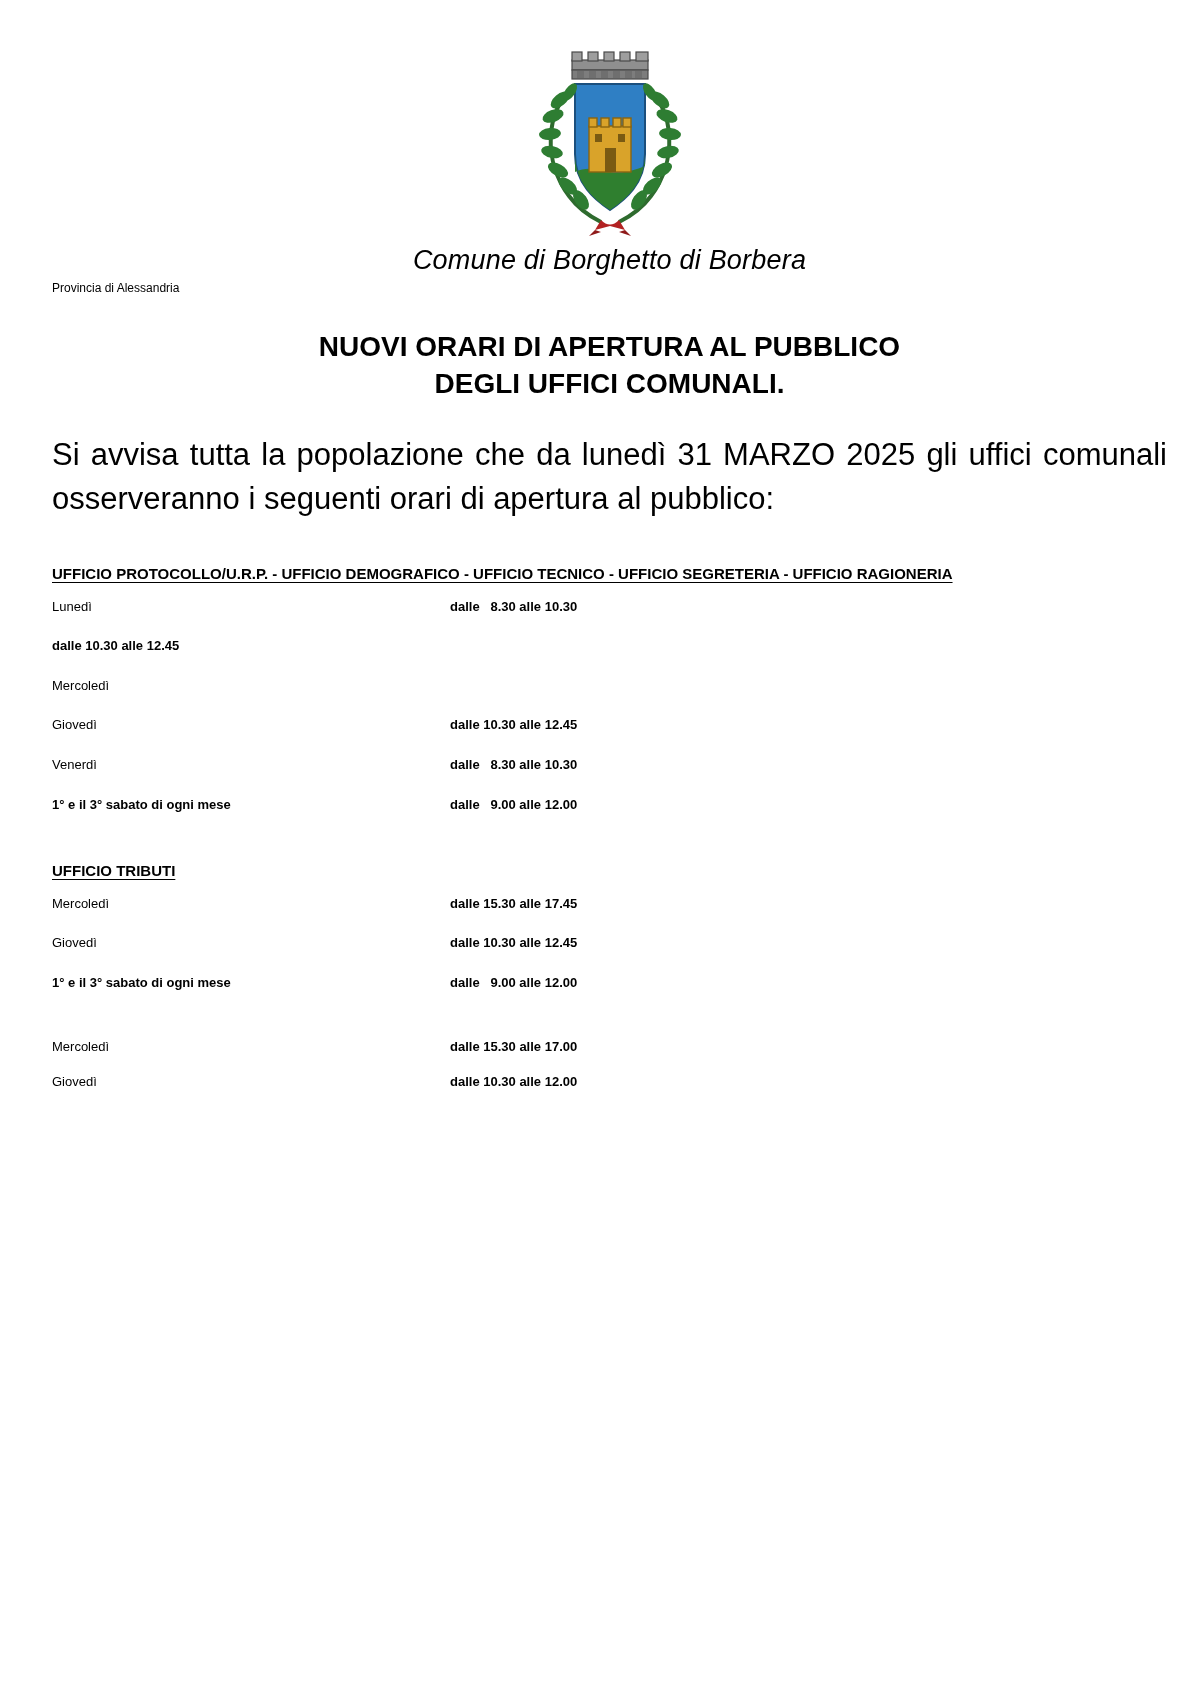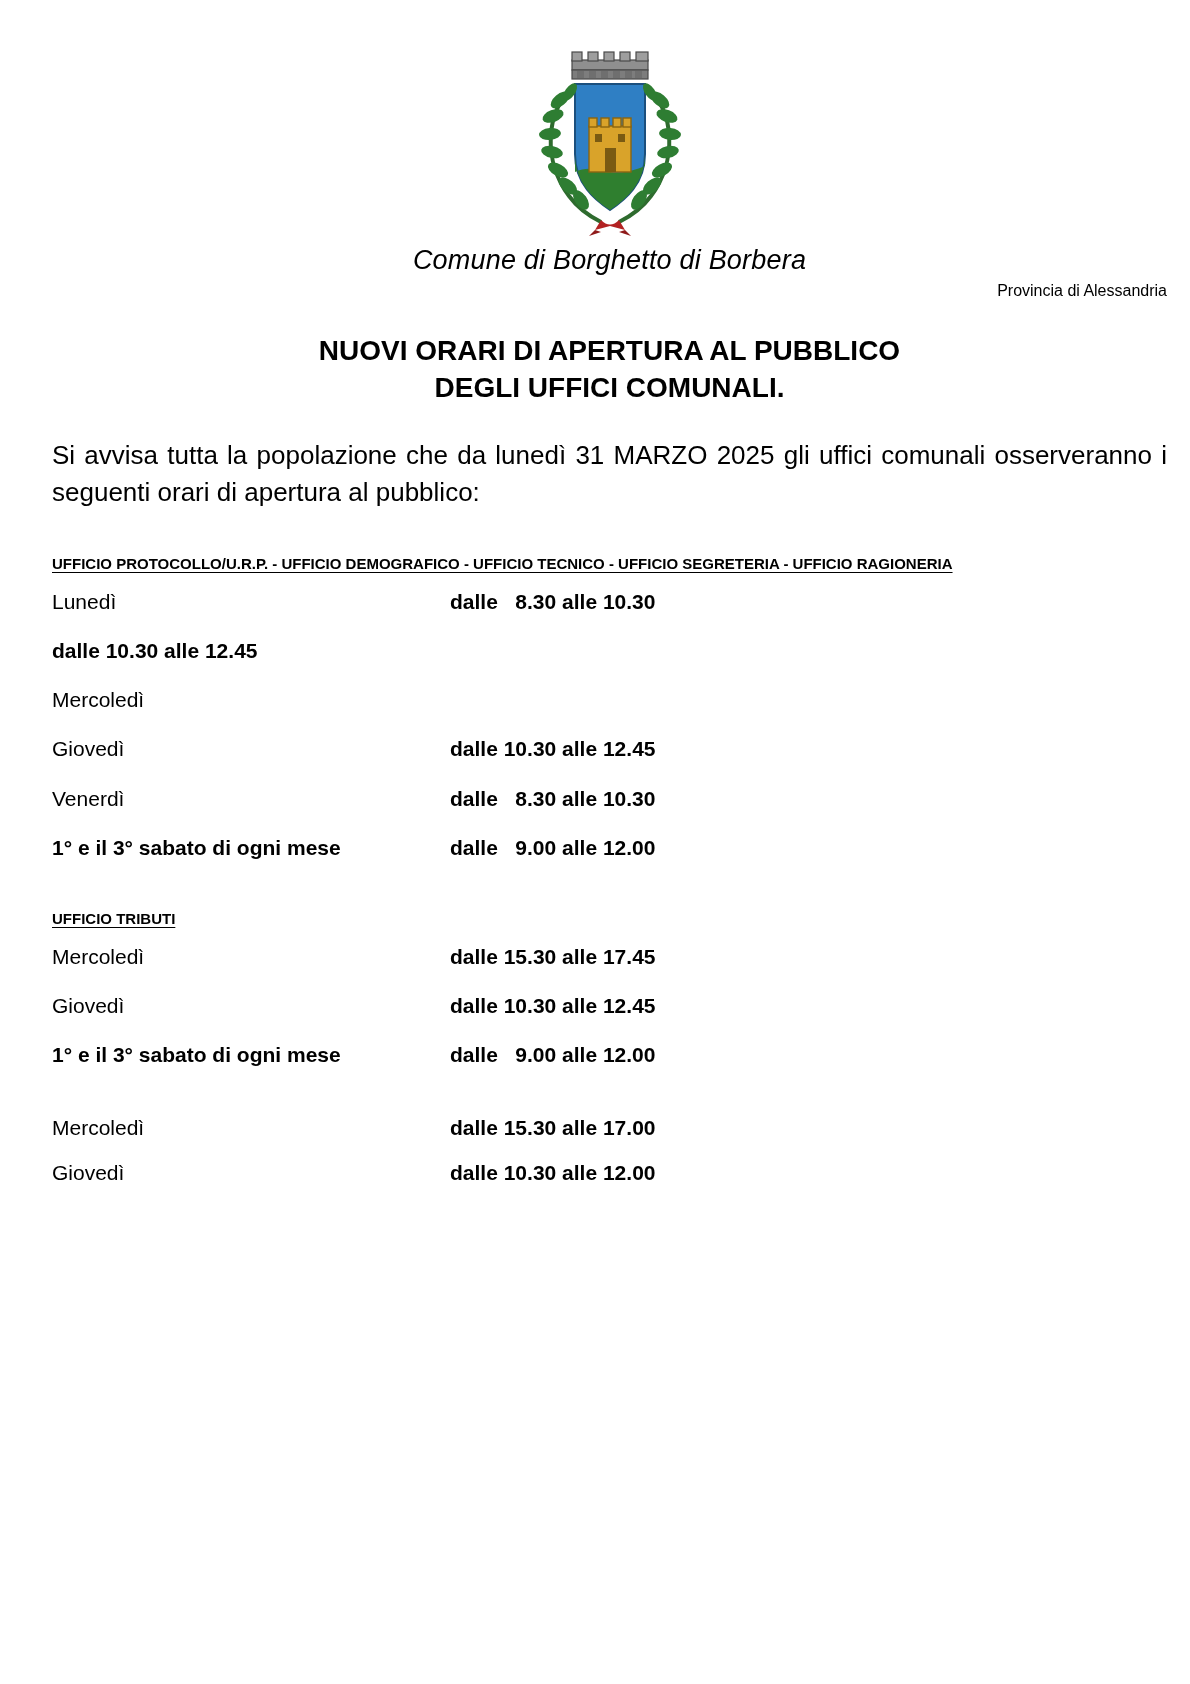--- a/index.html
+++ b/index.html
@@ -40,36 +40,36 @@
   .comune-name {
     text-align: center;
     font-style: italic;
     font-size: 27px;
     font-weight: normal;
     letter-spacing: 0.2px;
     margin: 0;
     line-height: 1.1;
   }
   .provincia {
-    text-align: right;
-    font-size: 16px;
+    text-align: left;
+    font-size: 12px;
     margin: 6px 0 0 0;
     line-height: 1.1;
   }
 
   .main-title {
     text-align: center;
     font-weight: bold;
     font-size: 28px;
     line-height: 1.32;
     margin: 34px 0 0 0;
   }
 
   .intro {
-    font-size: 26px;
+    font-size: 31px;
     line-height: 1.42;
     text-align: justify;
     text-justify: inter-word;
     margin: 30px 0 0 0;
   }
 
   
   .section {
     margin-top: 42px;
   }
@@ -80,21 +80,21 @@
     text-decoration: underline;
     text-underline-offset: 3px;
     margin: 0 0 8px 0;
   }
   .rows {
     margin-top: 14px;
   }
   .row {
     display: flex;
     align-items: flex-start;
-    font-size: 21px;
+    font-size: 13px;
     line-height: 1.2;
     margin-bottom: 24px;
   }
   .row .day {
     width: 398px;
     flex: 0 0 398px;
     white-space: pre;
   }
   .row .time {
     white-space: pre;

